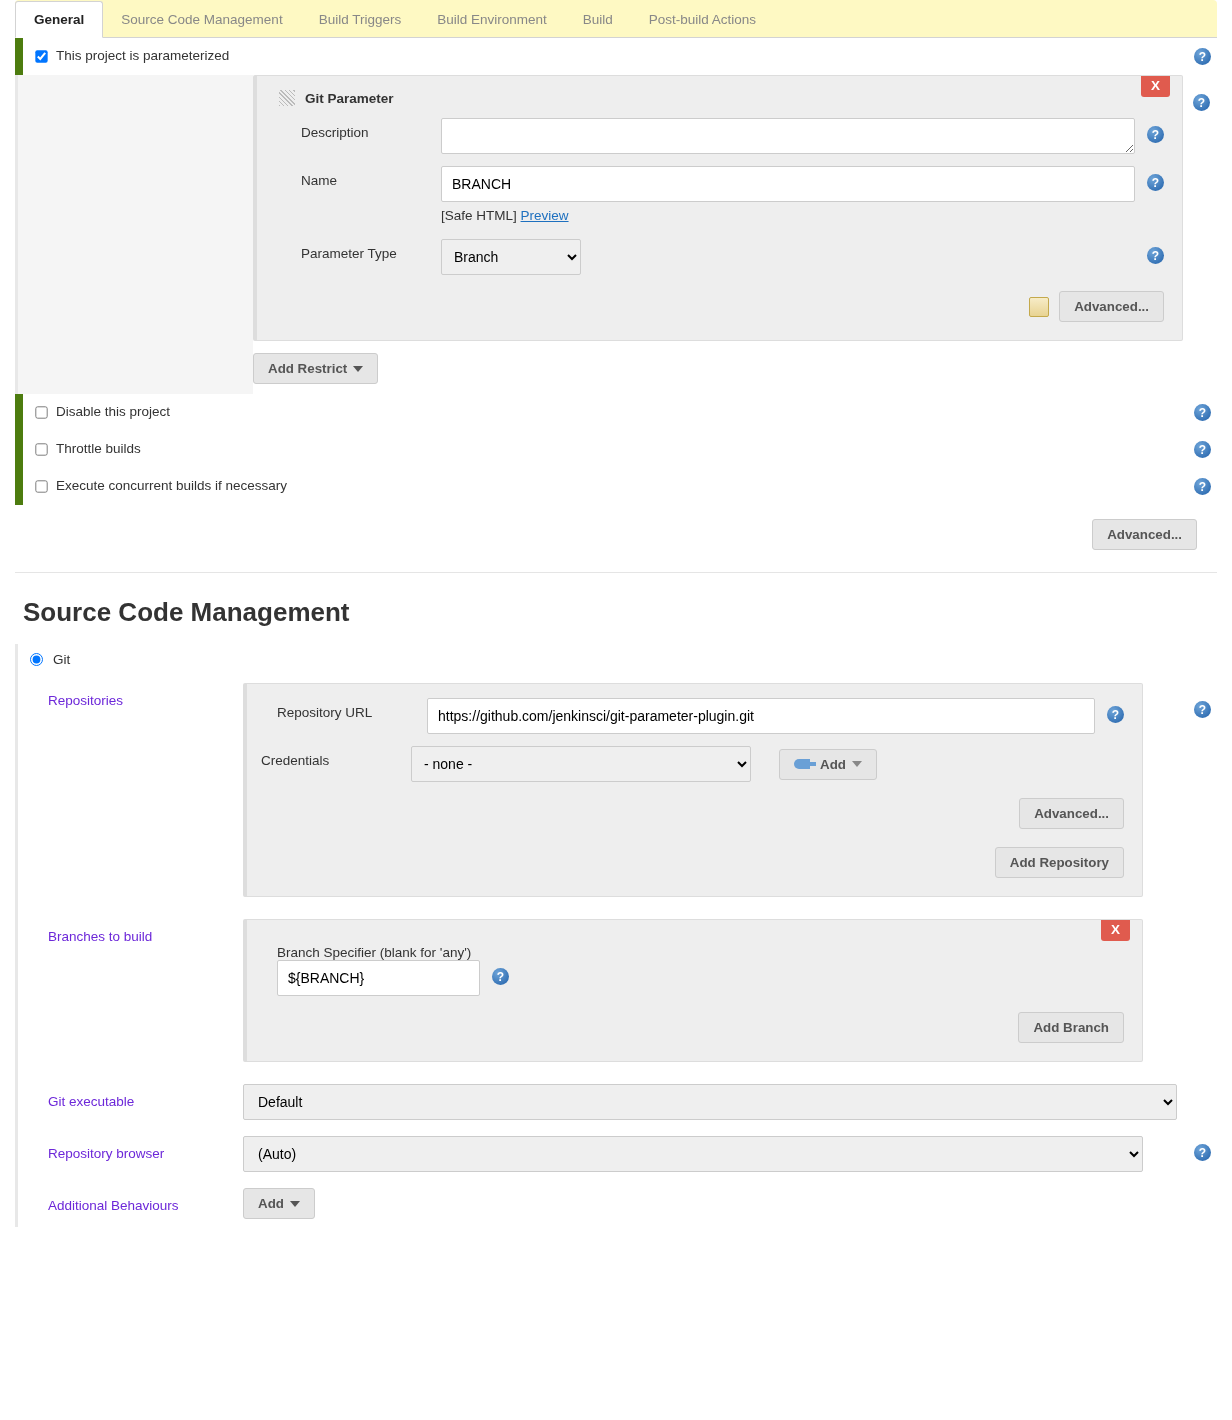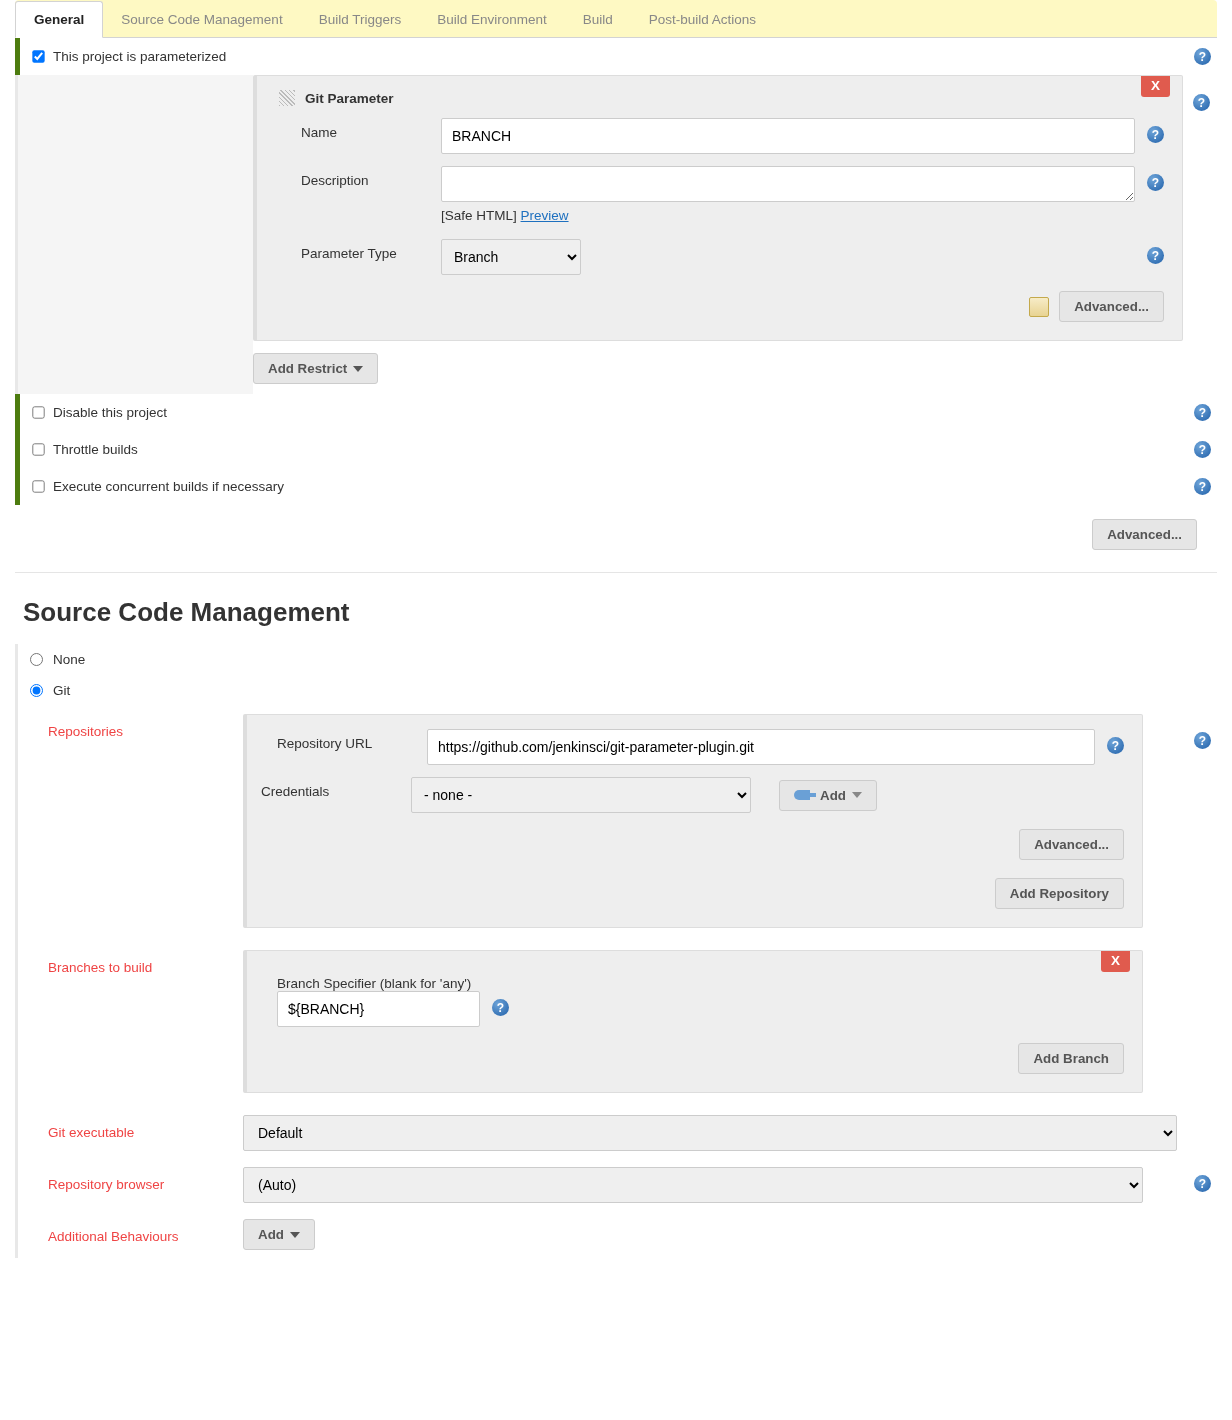--- a/index.html
+++ b/index.html
@@ -3,21 +3,21 @@
 <meta charset="utf-8">
 <style>
   html,body{margin:0;padding:0;font-family:Arial,Helvetica,sans-serif;font-size:13.5px;color:#333;background:#fff;}
   *{box-sizing:border-box;}
   .page{width:1232px;padding:0 15px 30px 15px;}
   
   .tabbar{display:flex;align-items:flex-end;border-bottom:1px solid #d3d3d3;background:#fef9c3;border-top-left-radius:4px;border-top-right-radius:4px;}
   .tab{padding:10px 18px;color:#888;cursor:pointer;}
   .tab.active{background:#fff;color:#222;font-weight:bold;border:1px solid #d3d3d3;border-bottom:1px solid #fff;position:relative;top:1px;border-top-left-radius:3px;border-top-right-radius:3px;}
   
-  .cb-row{display:flex;align-items:center;padding:10px 6px;border-left:5px solid #4d7c0f;}
+  .cb-row{display:flex;padding:10px 6px;border-left:8px solid #4d7c0f;}
   .cb-row input[type=checkbox]{margin:0 8px 0 6px;transform:scale(.95);}
   .cb-row .label{flex:1;color:#333;}
   .help{width:17px;height:17px;border-radius:50%;background:radial-gradient(circle at 35% 30%,#6fa5d9,#1f5fa8);display:inline-flex;align-items:center;justify-content:center;color:#fff;font-weight:bold;font-size:12px;cursor:pointer;flex-shrink:0;}
   .help::before{content:"?";}
   
   .param-wrap{display:flex;border-left:3px solid #e8e8e8;}
   .param-leftpad{width:235px;flex-shrink:0;background:#f5f5f5;}
   .param-right{flex:1;}
   .panel{background:#eeeeee;border:1px solid #ddd;border-left:4px solid #ddd;border-radius:2px;position:relative;margin-bottom:6px;}
   .panel-head{display:flex;align-items:center;padding:14px 18px 6px 22px;position:relative;}
@@ -39,21 +39,21 @@
   .add-param-row{padding:6px 0 10px 0;}
   .dd-caret{width:0;height:0;border-left:5px solid transparent;border-right:5px solid transparent;border-top:6px solid #555;display:inline-block;}
   .adv-row{display:flex;justify-content:flex-end;padding:14px 20px 22px;}
   
   h2.section{font-size:26px;font-weight:bold;color:#333;margin:24px 0 16px 8px;}
   
   .radio-row{display:flex;align-items:center;padding:8px 6px;border-left:3px solid #e8e8e8;}
   .radio-row input[type=radio]{margin:0 10px 0 6px;}
   
   .scm-row{display:flex;align-items:flex-start;padding:8px 0;border-left:3px solid #e8e8e8;}
-  .scm-left{width:225px;padding:10px 0 0 30px;color:#ef4444;}
+  .scm-left{width:225px;padding:10px 0 0 30px;color:#6d28d9;}
   .scm-right{flex:1;padding-right:40px;position:relative;}
   .scm-row .outer-help{position:absolute;top:18px;right:6px;}
   .sel-full{width:100%;height:36px;border:1px solid #ccc;border-radius:2px;padding:0 10px;font-size:14px;}
   .key-icon{width:16px;height:10px;border-radius:5px 0 0 5px;background:#6aa0d6;position:relative;display:inline-block;margin-right:4px;}
   .key-icon::after{content:"";position:absolute;right:-6px;top:3px;width:6px;height:4px;background:#6aa0d6;}
 </style>
 </head>
 <body>
 <div class="page">
 
@@ -77,31 +77,31 @@
   <div class="param-right" style="position:relative;">
     <div class="panel" style="margin-right:34px;">
       <span class="close-x">X</span>
       <div class="panel-head">
         <span class="drag-handle"></span>
         <span class="panel-title">Git Parameter</span>
       </div>
       <span class="help" style="position:absolute;top:18px;right:-28px;"></span>
 
       <div class="form-row">
+        <div class="form-label">Description</div>
+        <div class="form-field">
+          <textarea style=""></textarea>
+          <span class="help row-help"></span>
+        </div>
+      </div>
+
+      <div class="form-row">
         <div class="form-label">Name</div>
         <div class="form-field">
           <input type="text" value="BRANCH" style="">
-          <span class="help row-help"></span>
-        </div>
-      </div>
-
-      <div class="form-row">
-        <div class="form-label">Description</div>
-        <div class="form-field">
-          <textarea style=""></textarea>
           <span class="help row-help"></span>
         </div>
       </div>
       <div class="hint-line">
         <span>[Safe HTML]</span>
         <a href="#">Preview</a>
       </div>
 
       <div class="form-row">
         <div class="form-label">Parameter Type</div>
@@ -145,24 +145,20 @@
   <span class="help"></span>
 </div>
 <div class="adv-row">
   <button class="btn">Advanced...</button>
 </div>
 
 <hr style="border:none;border-top:1px solid #e5e5e5;margin:0 0 6px 0;">
 
 <h2 class="section">Source Code Management</h2>
 
-<div class="radio-row">
-  <input type="radio" name="scm" style="">
-  <span>None</span>
-</div>
 <div class="radio-row" style="border-bottom:none;">
   <input type="radio" name="scm" checked="" style="">
   <span>Git</span>
 </div>
 
 <div class="scm-row">
   <div class="scm-left">Repositories</div>
   <div class="scm-right">
     <span class="help outer-help"></span>
     <div class="panel" style="margin-right:34px;">

